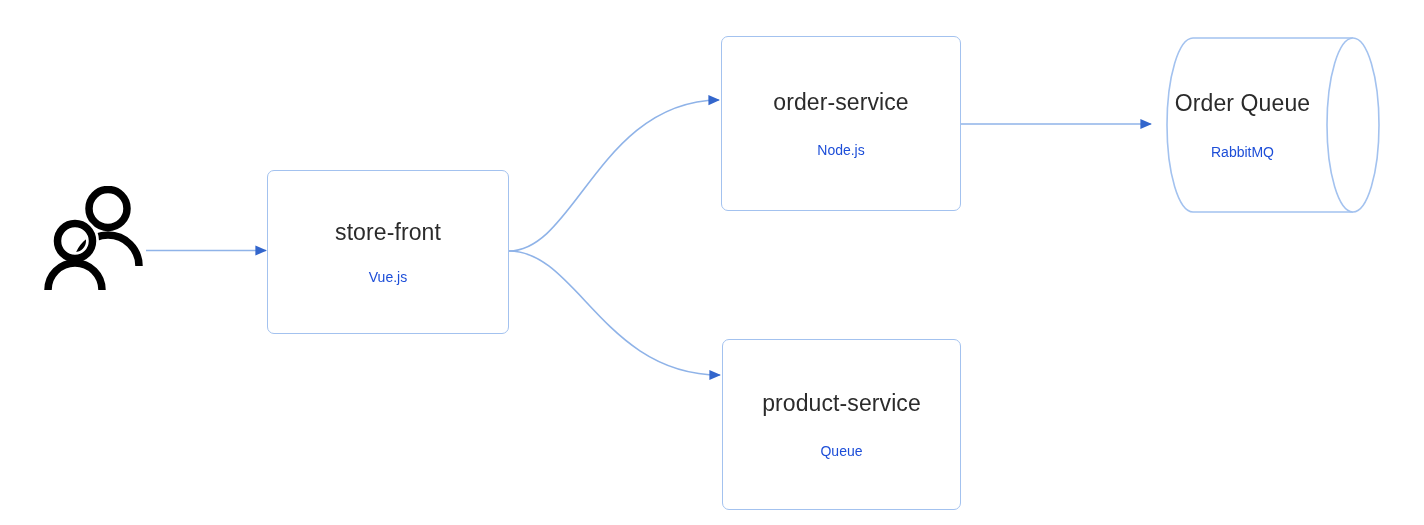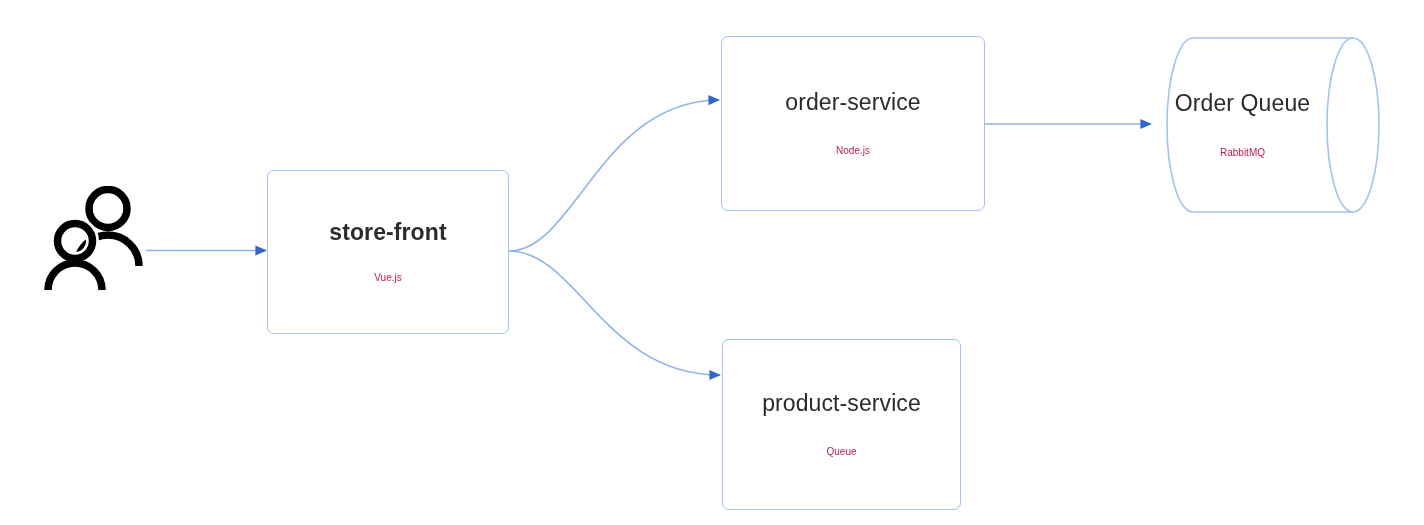--- a/index.html
+++ b/index.html
@@ -36,36 +36,36 @@
     justify-content: center;
   }
   .node-title {
     color: #2b2b2b;
     font-size: 23px;
     line-height: 27px;
     letter-spacing: 0.1px;
     white-space: nowrap;
   }
   .node-sub {
-    color: #be185d;
-    font-size: 10px;
+    color: #1d4ed8;
+    font-size: 14px;
     line-height: 17px;
     white-space: nowrap;
   }
   #store-front {
     left: 267px;
     top: 170px;
     width: 242px;
     height: 164px;
   }
-  #store-front .node-title { margin-bottom: 23px; font-weight: bold; }
+  #store-front .node-title { margin-bottom: 23px; }
   #order-service {
     left: 721px;
     top: 36px;
-    width: 264px;
+    width: 240px;
     height: 175px;
   }
   #order-service .node-title { margin-bottom: 26px; }
   #product-service {
     left: 722px;
     top: 315px;
     width: 239px;
     height: 171px;
     margin-top: 24px;
   }

